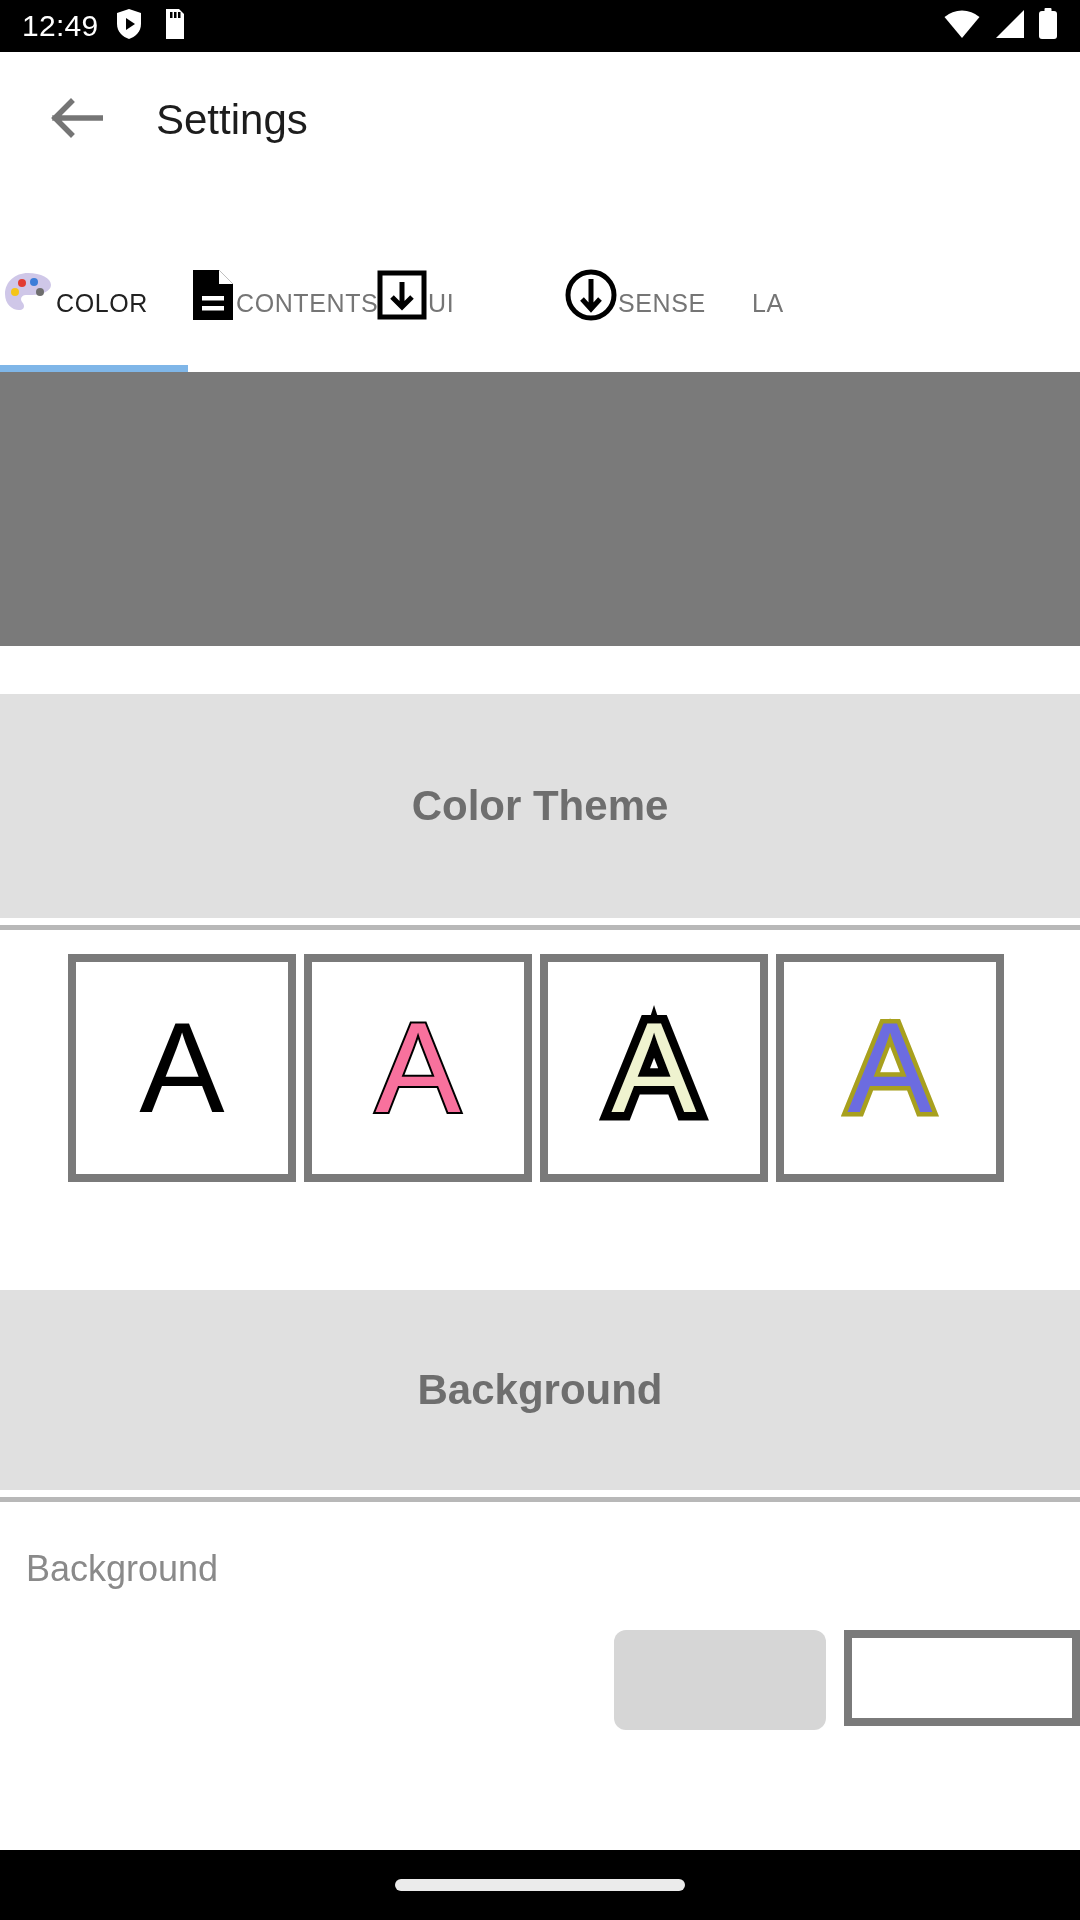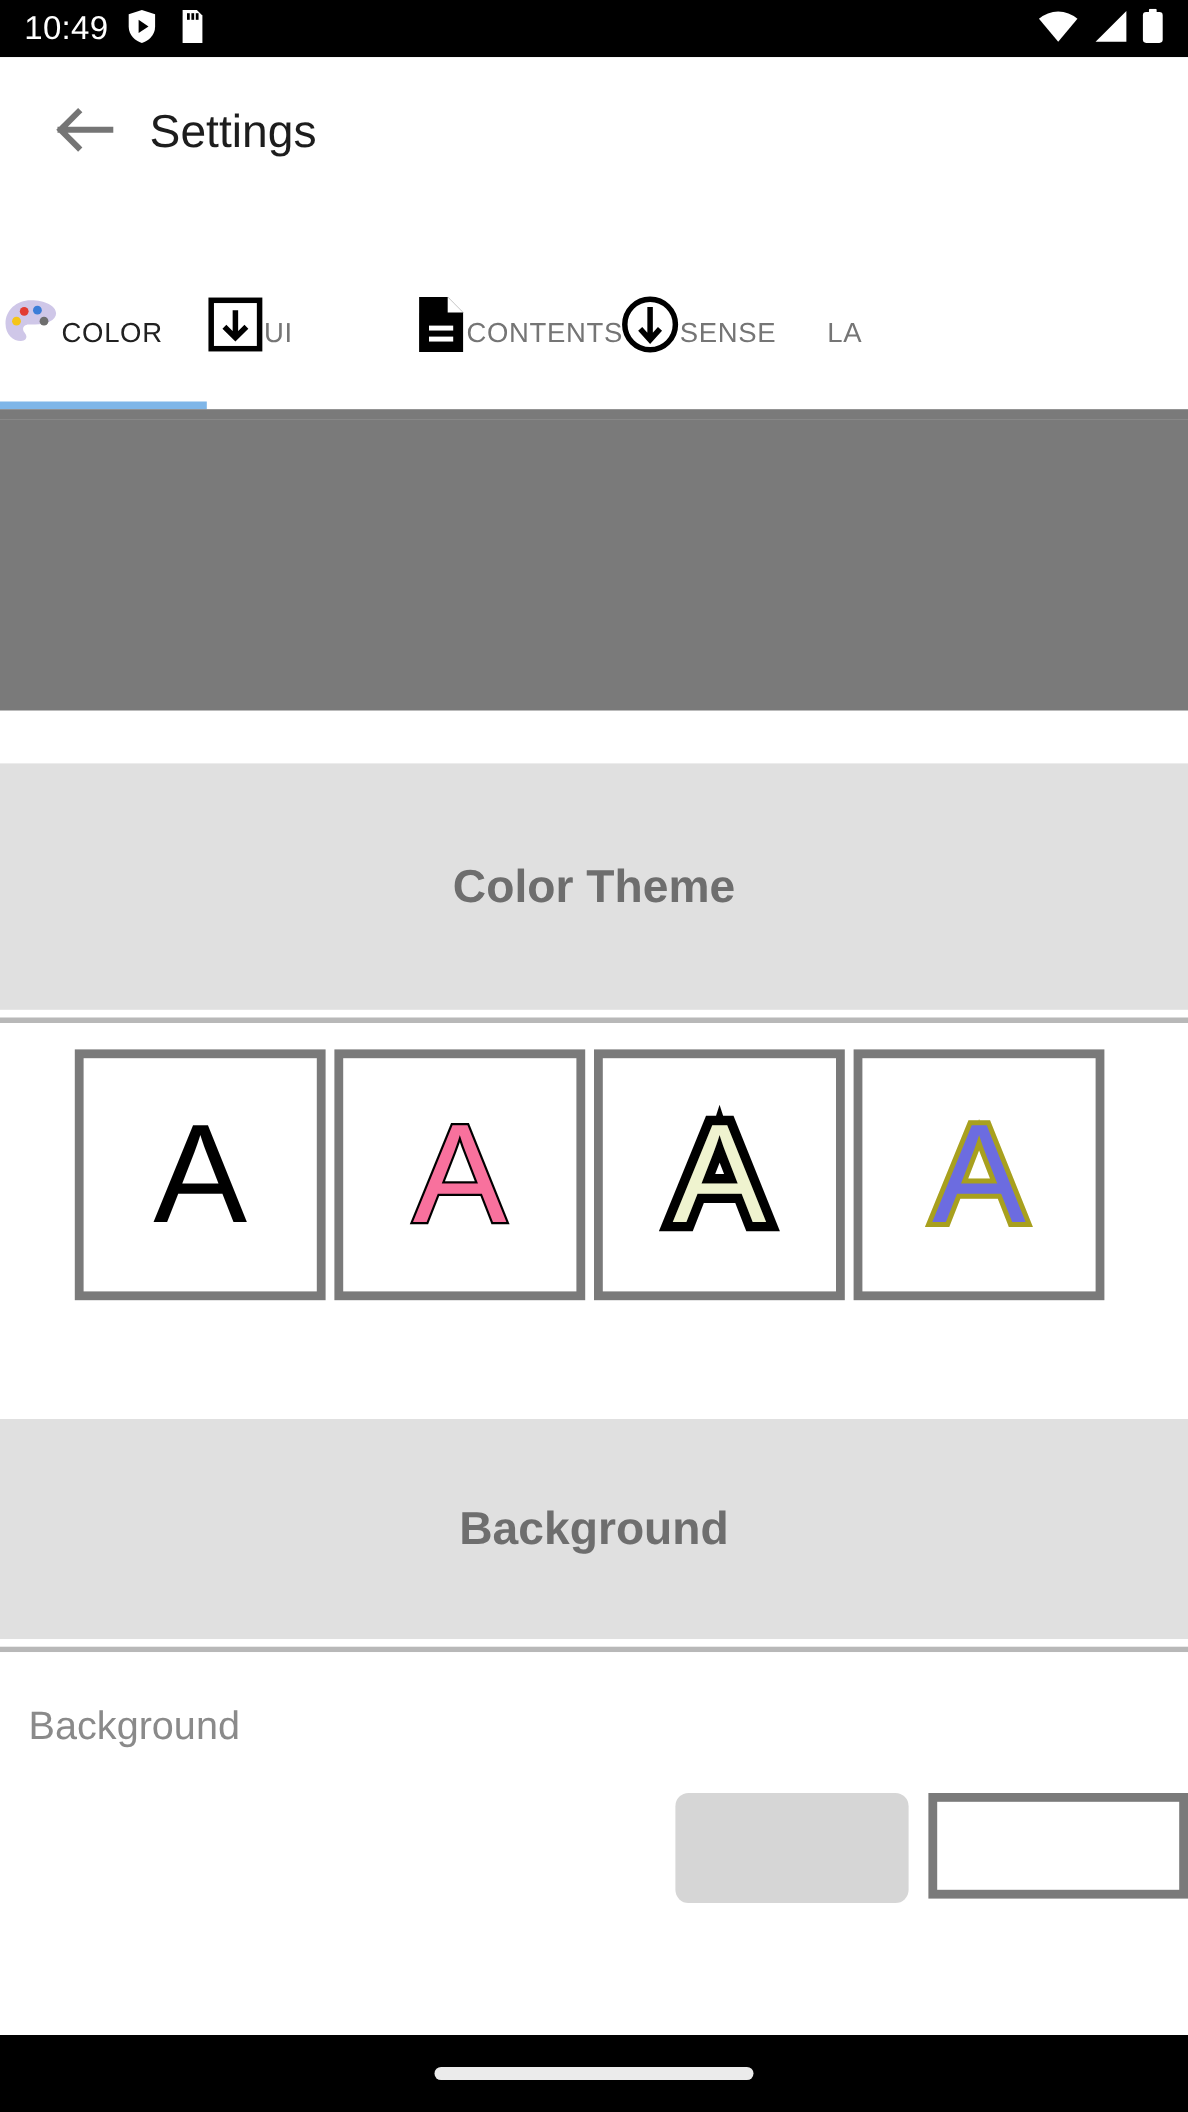--- a/index.html
+++ b/index.html
@@ -23,21 +23,21 @@
   
   .toolbar{
     height:136px; width:1080px; background:#ffffff;
     display:flex; align-items:center; padding-left:40px;
   }
   .back-btn{
     width:74px; height:74px; display:flex; align-items:center; justify-content:center;
     cursor:pointer;
   }
   .toolbar-title{
-    font-size:42px; color:#1d1d1d; margin-left:22px; font-weight:400;
+    font-size:42px; color:#1d1d1d; margin-left:42px; font-weight:400;
   }
 
   
   .tabbar{
     position:relative; width:1080px; height:193px; background:#ffffff;
     display:flex; align-items:flex-start; overflow:hidden;
   }
   .tab{
     width:188px; flex:0 0 188px; height:193px;
     display:flex; flex-direction:row; align-items:center;
@@ -139,21 +139,21 @@
     position:absolute; left:0; bottom:0; width:1080px; height:70px; background:#000000;
     display:flex; align-items:center; justify-content:center;
   }
   .nav-pill{ width:290px; height:12px; border-radius:6px; background:#ebebeb; cursor:pointer; }
 </style>
 </head>
 <body>
 
 <div class="status-bar">
   <div class="status-left">
-    <span class="status-clock">10:49</span>
+    <span class="status-clock">12:49</span>
     <span class="sb-ico">
       <svg width="28" height="32" viewBox="0 0 28 32">
         <path d="M14 1 L26 5 L26 16 C26 24 20 29 14 31 C8 29 2 24 2 16 L2 5 Z" fill="#ffffff"></path>
         <path d="M11 10 L20 16 L11 22 Z" fill="#000000"></path>
       </svg>
     </span>
     <span class="sb-ico">
       <svg width="26" height="32" viewBox="0 0 26 32">
         <path d="M7 1 L20 1 L25 6 L25 31 L7 31 Z" fill="#ffffff"></path>
         <rect x="11" y="4" width="2.5" height="6" fill="#000000"></rect>
@@ -205,42 +205,42 @@
         <circle cx="34" cy="15" r="4" fill="#3B7DD8"></circle>
         <circle cx="15" cy="25" r="4" fill="#F5C518"></circle>
         <circle cx="40" cy="25" r="4" fill="#6E6E6E"></circle>
       </svg>
     </span>
     <span class="tab-label">COLOR</span>
   </div>
 
   <div class="tab">
     <span class="tab-icon">
-      <svg width="52" height="52" viewBox="0 0 52 52">
-        <rect x="4" y="4" width="44" height="44" fill="none" stroke="#000" stroke-width="5"></rect>
-        <path d="M26 13 L26 36 M16 28 L26 38 L36 28" stroke="#000" stroke-width="5" fill="none"></path>
-      </svg>
-    </span>
-    <span class="tab-label">UI</span>
-  </div>
-
-  <div class="tab">
-    <span class="tab-icon">
       <svg width="48" height="54" viewBox="0 0 48 54">
         <path d="M5 2 L31 2 L45 16 L45 52 L5 52 Z" fill="#000"></path>
         <path d="M31 2 L31 16 L45 16 Z" fill="#ffffff"></path>
         <rect x="14" y="28" width="22" height="4.5" fill="#ffffff"></rect>
         <rect x="14" y="38" width="22" height="4.5" fill="#ffffff"></rect>
       </svg>
     </span>
     <span class="tab-label">CONTENTS</span>
   </div>
 
   <div class="tab">
     <span class="tab-icon">
+      <svg width="52" height="52" viewBox="0 0 52 52">
+        <rect x="4" y="4" width="44" height="44" fill="none" stroke="#000" stroke-width="5"></rect>
+        <path d="M26 13 L26 36 M16 28 L26 38 L36 28" stroke="#000" stroke-width="5" fill="none"></path>
+      </svg>
+    </span>
+    <span class="tab-label">UI</span>
+  </div>
+
+  <div class="tab">
+    <span class="tab-icon">
       <svg width="54" height="54" viewBox="0 0 54 54">
         <circle cx="27" cy="27" r="23" fill="none" stroke="#000" stroke-width="5"></circle>
         <path d="M27 11 L27 40 M18 31 L27 41 L36 31" stroke="#000" stroke-width="5" fill="none"></path>
       </svg>
     </span>
     <span class="tab-label">SENSE</span>
   </div>
 
 
   <div class="tab">

